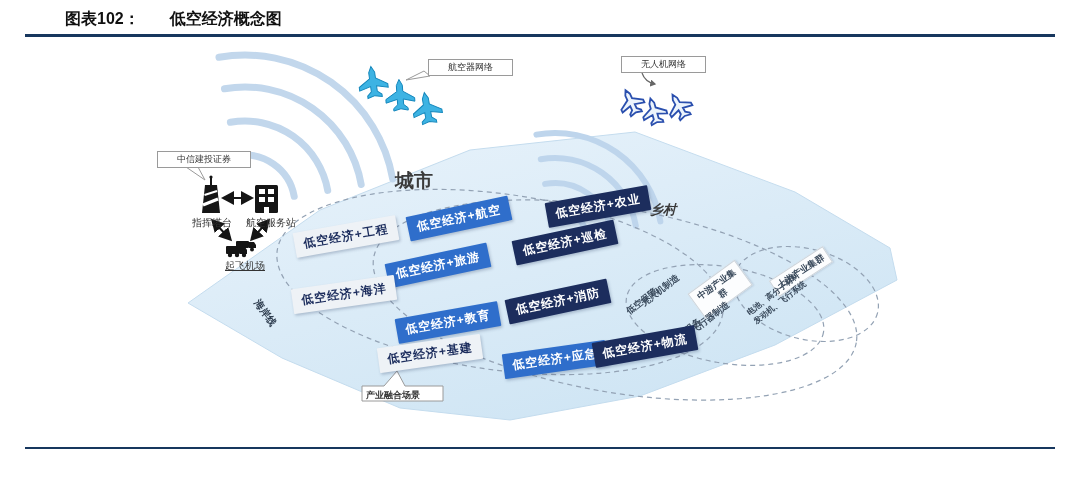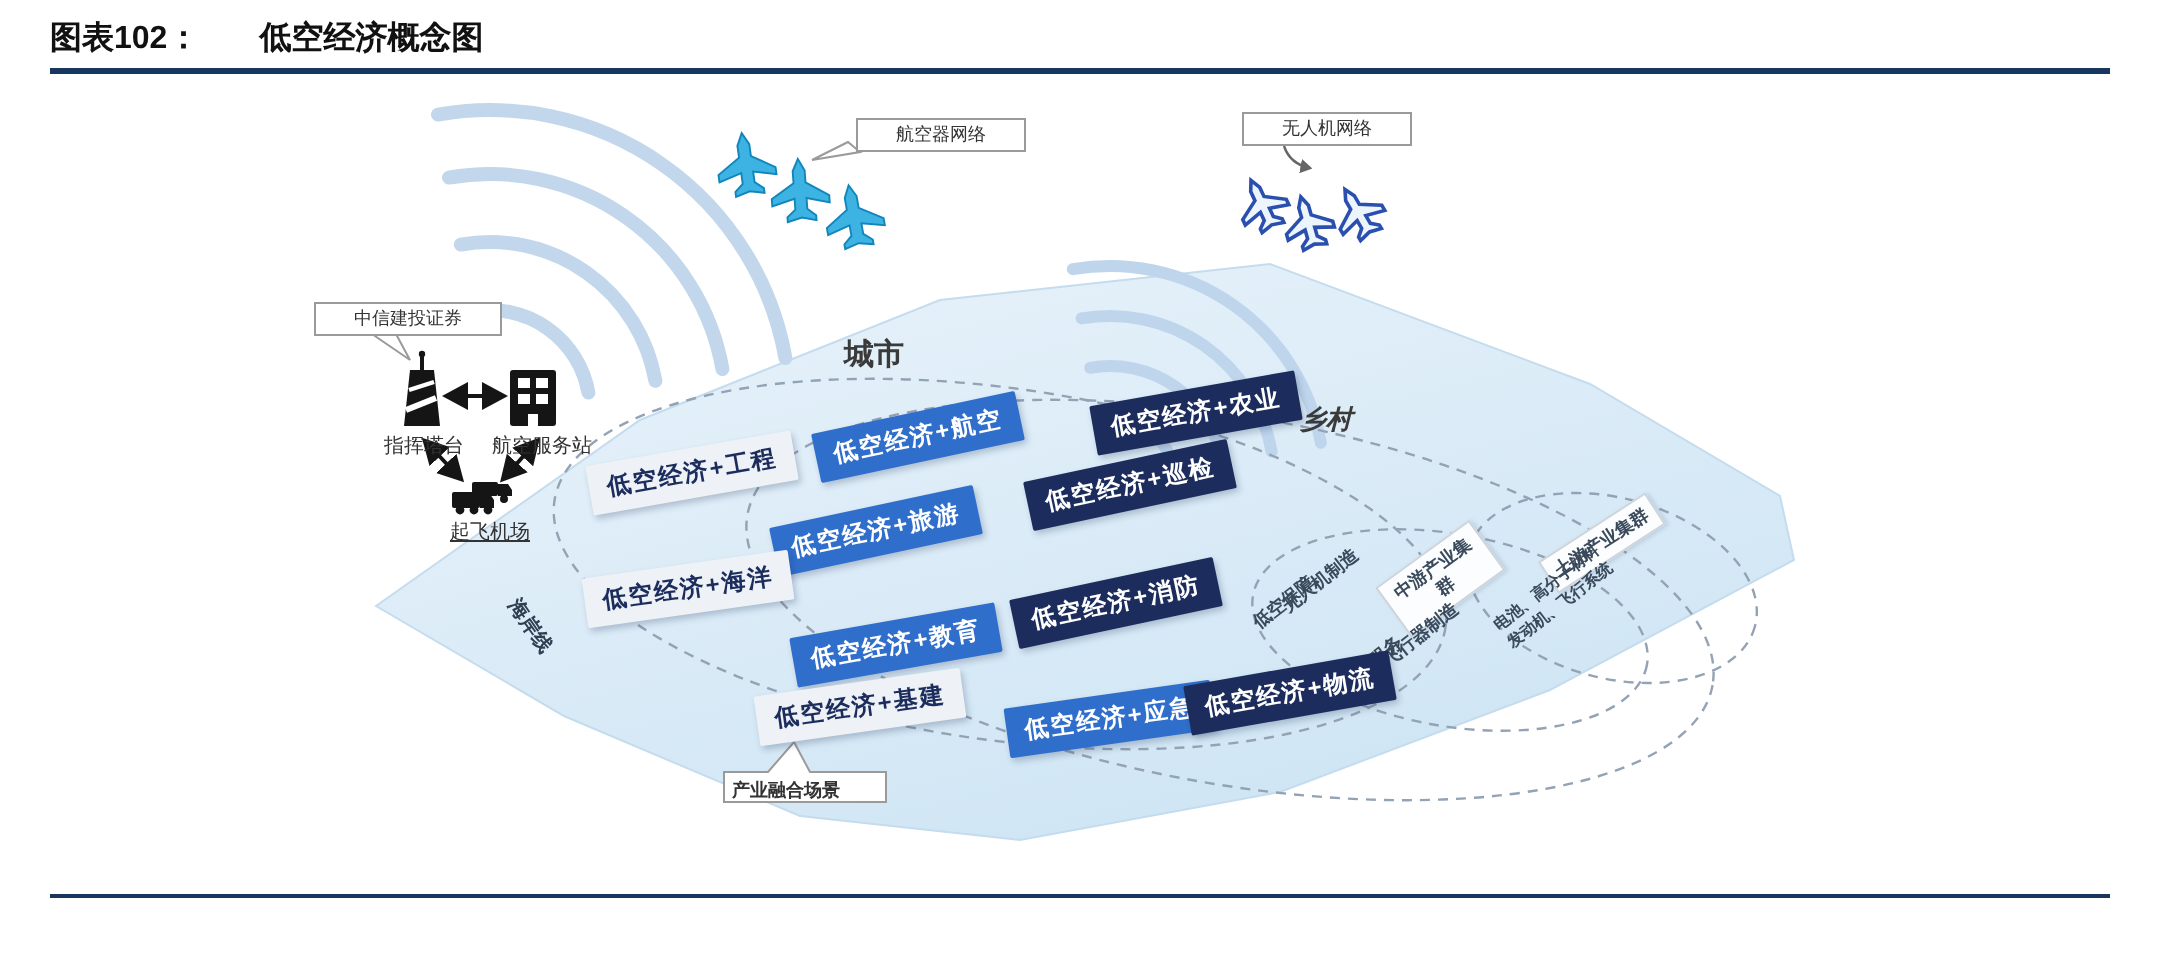--- a/index.html
+++ b/index.html
@@ -1,20 +1,20 @@
 <!DOCTYPE html>
 <html><head>
 <meta charset="utf-8">
 <style>
   html,body{margin:0;padding:0;background:#fff;}
   .canvas{position:relative;width:1080px;height:485px;background:#fff;overflow:hidden;
           font-family:"Liberation Sans","DejaVu Sans",sans-serif;}
   
   .title-row{position:absolute;left:25px;top:9px;font-size:16px;font-weight:bold;color:#111;}
-  .title-row .fig{margin-right:30px;}
+  .title-row .fig{margin-right:30px;margin-left:40px;}
   .header-rule{position:absolute;left:25px;top:34px;width:1030px;height:3px;background:#17375e;}
   
   .footer-rule{position:absolute;left:25px;top:447px;width:1030px;height:2px;background:#17375e;}
   .source{position:absolute;left:25px;top:455px;font-family:"Liberation Serif","DejaVu Serif",serif;
           font-style:italic;font-size:14px;color:#1a1a1a;}
   
   svg.layer{position:absolute;left:0;top:0;}
   
   .bubble{position:absolute;background:#fff;border:1px solid #9a9a9a;color:#333;
           font-size:9px;line-height:13px;padding:1px 19px;white-space:nowrap;z-index:5;}
@@ -141,21 +141,21 @@
   </svg>
 
   <div class="bubble" style="left:428px;top:59px;">航空器网络</div>
   <div class="bubble" style="left:621px;top:56px;">无人机网络</div>
   <div class="bubble" style="left:157px;top:151px;">中信建投证券</div>
 
   <div class="plain-label" style="left:192px;top:216px;">指挥塔台</div>
   <div class="plain-label" style="left:246px;top:216px;">航空服务站</div>
   <div class="plain-label" style="left:225px;top:259px;text-decoration:underline;">起飞机场</div>
 
-  <div class="region" style="left:422px;top:168px;font-size:15px;">城市</div>
+  <div class="region" style="left:395px;top:168px;font-size:19px;">城市</div>
   <div class="region" style="left:650px;top:201px;font-size:13px;font-style:italic;">乡村</div>
   <div class="region" style="left:250px;top:306px;font-size:10px;transform:rotate(55deg);color:#2f3e50;">海岸线</div>
 
   <div class="scen bright" style="left:407px;top:206px;transform:rotate(-12deg);">低空经济+航空</div>
   <div class="scen navy" style="left:546px;top:194px;transform:rotate(-10deg);">低空经济+农业</div>
   <div class="scen light" style="left:294px;top:224px;transform:rotate(-10deg);">低空经济+工程</div>
   <div class="scen bright" style="left:386px;top:253px;transform:rotate(-12deg);">低空经济+旅游</div>
   <div class="scen navy" style="left:513px;top:230px;transform:rotate(-12deg);">低空经济+巡检</div>
   <div class="scen light" style="left:292px;top:282px;transform:rotate(-8deg);">低空经济+海洋</div>
   <div class="scen navy" style="left:506px;top:289px;transform:rotate(-12deg);">低空经济+消防</div>

